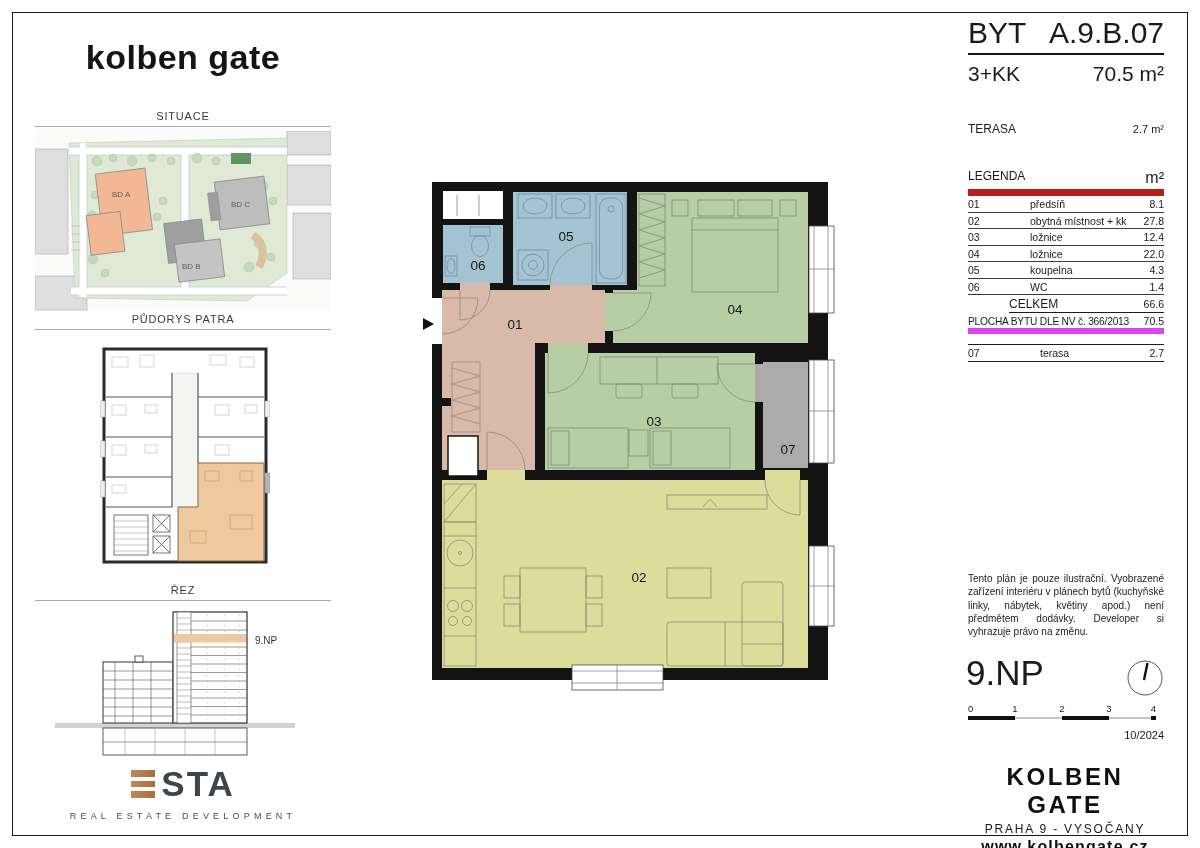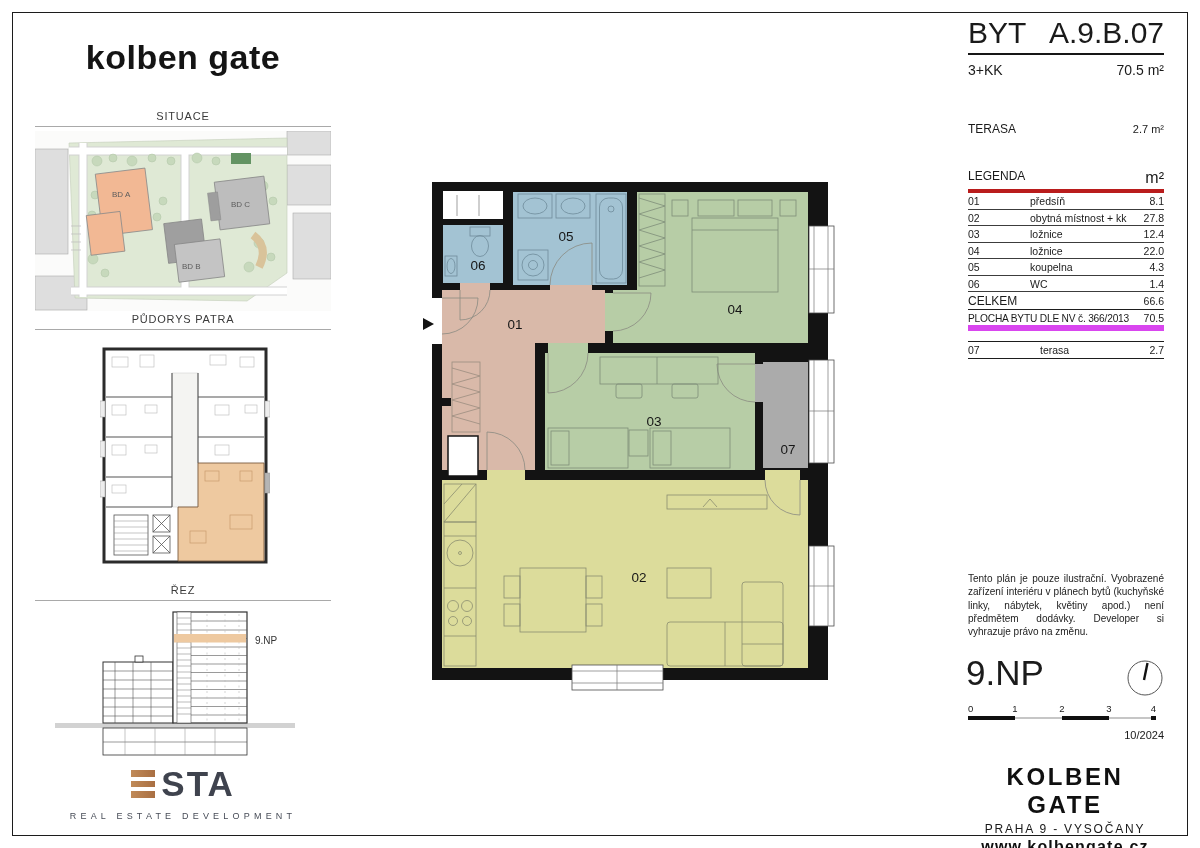--- a/index.html
+++ b/index.html
@@ -19,36 +19,36 @@
   .cronesta{left:35px;top:764px;width:296px;text-align:center;}
   .cron-row{display:flex;align-items:center;justify-content:center;gap:6px;
             font-size:35px;font-weight:700;letter-spacing:2px;color:#3f434e;}
   .cron-e{display:inline-flex;flex-direction:column;gap:4px;width:24px;}
   .cron-e i{display:block;height:6.5px;background:linear-gradient(90deg,#c08a58,#a96f42);}
   .cron-sub{margin-top:7px;font-size:9px;letter-spacing:4.2px;color:#474c57;}
 
   
   .byt-row{left:968px;top:16px;width:196px;display:flex;justify-content:space-between;
            font-size:30px;border-bottom:2px solid #161616;padding-bottom:3px;}
-  .type-row{left:968px;top:62px;width:196px;display:flex;justify-content:space-between;font-size:14px;align-items:flex-end;}
+  .type-row{left:968px;top:62px;width:196px;display:flex;justify-content:space-between;font-size:21px;align-items:flex-end;}
   .terasa-row{left:968px;top:122px;width:196px;display:flex;justify-content:space-between;
               font-size:12px;align-items:baseline;}
   .terasa-row .val{font-size:11px;}
 
   .legend{left:968px;top:168px;width:196px;font-size:10.5px;}
   .lg-head{display:flex;justify-content:space-between;font-size:12px;
-           border-bottom:4px solid #b91c1c;padding:1px 0 2px;}
+           border-bottom:7px solid #b91c1c;padding:1px 0 2px;}
   .lg-head .unit{font-size:16px;}
   .lg-row{display:flex;align-items:baseline;border-bottom:1px solid #3c3c3c;
           padding:2px 0 1.5px;white-space:nowrap;}
   .lg-num{width:62px;}
   .lg-name{flex:1;text-align:left;}
   .lg-area{text-align:right;}
   .lg-total{display:flex;justify-content:space-between;align-items:baseline;
-            border-bottom:1px solid #1d1d1d;padding:1.5px 0;}
+            border-bottom:1px solid #1d1d1d;padding:1.5px 0;margin-left:41px;}
   .lg-total .lbl{font-size:12px;}
   .lg-plocha{display:flex;justify-content:space-between;align-items:baseline;
              border-bottom:6px solid #d946ef;padding:1.5px 0;font-size:10.2px;letter-spacing:-.2px;}
   .lg-terrace{display:flex;align-items:baseline;border-top:1px solid #1d1d1d;
               border-bottom:1px solid #1d1d1d;margin-top:10px;padding:2px 0;}
   .lg-terrace .lg-name{padding-left:10px;}
 
   .disclaimer{left:968px;top:572px;width:196px;font-size:10px;line-height:1.33;
               text-align:justify;color:#222;}
   .floor-big{left:966px;top:653px;font-size:35px;color:#1b1b1b;}

